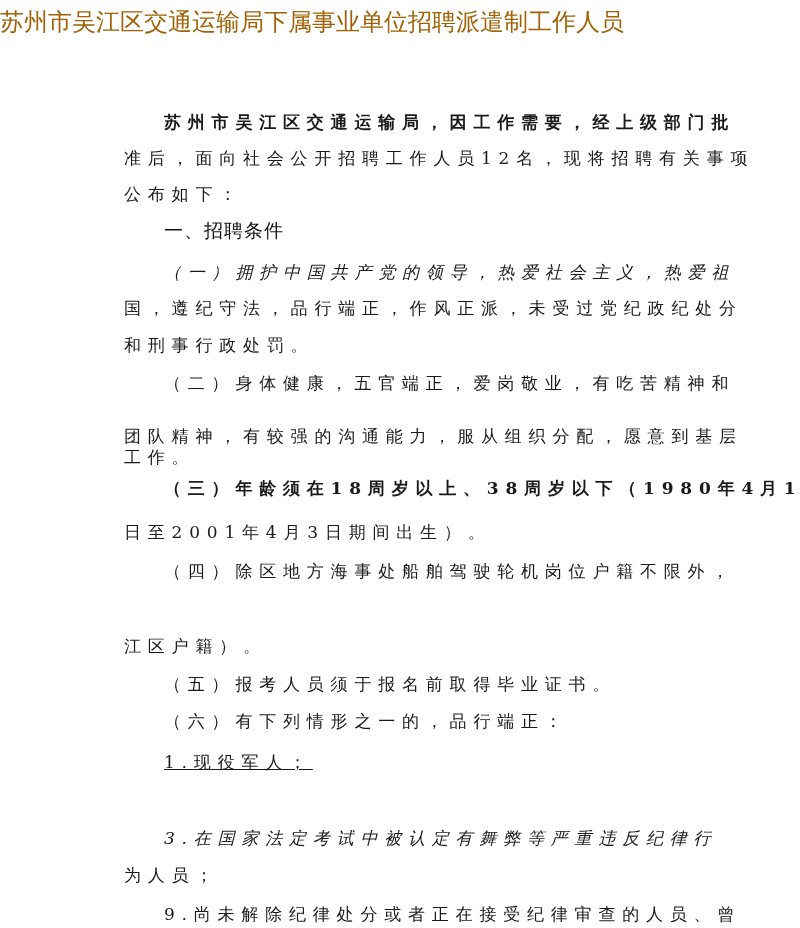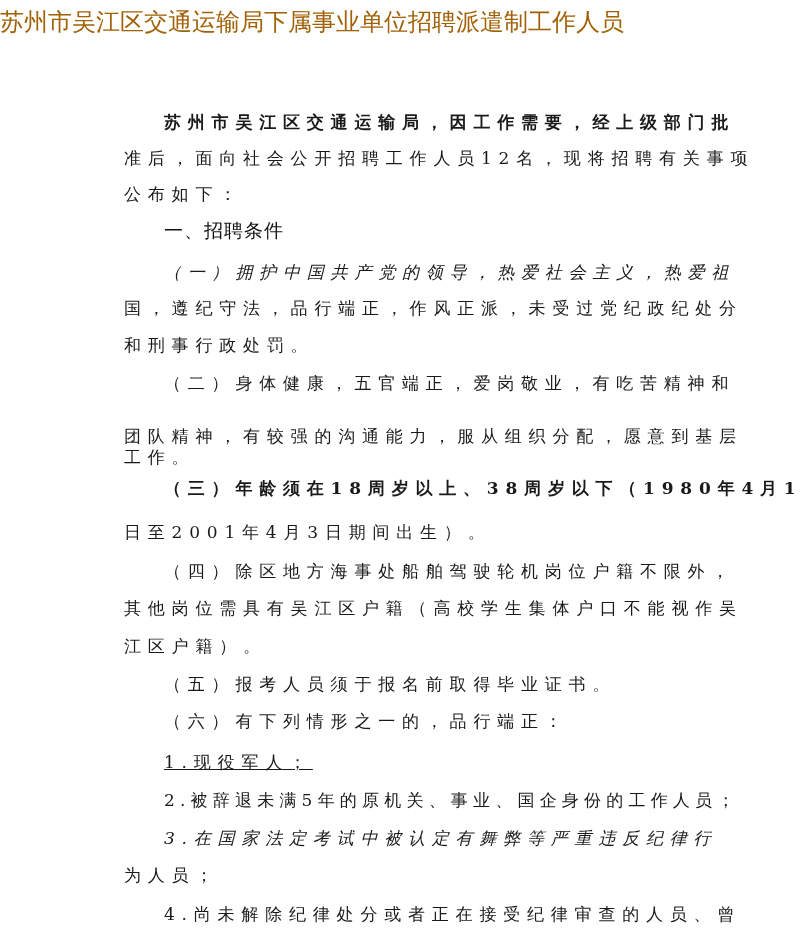--- a/index.html
+++ b/index.html
@@ -73,26 +73,24 @@
   <div class="line indent" style="top:371px;">（二）身体健康，五官端正，爱岗敬业，有吃苦精神和</div>
 
   <div class="line" style="top:333px;">和刑事行政处罚。</div>
   <div class="line" style="top:404px;margin-top:20px;">团队精神，有较强的沟通能力，服从组织分配，愿意到基层</div>
   <div class="line" style="top:445px;">工作。</div>
 
   <div class="line indent" style="top:476px;font-weight:bold;">（三）年龄须在18周岁以上、38周岁以下（1980年4月1</div>
   <div class="line" style="top:520px;">日至2001年4月3日期间出生）。</div>
 
   <div class="line indent" style="top:559px;">（四）除区地方海事处船舶驾驶轮机岗位户籍不限外，</div>
-  <div class="line" style="top:596px;">其他岗位需具有吴江区户籍（高校学生集体户口不能视作吴</div>
   <div class="line" style="top:634px;">江区户籍）。</div>
 
   <div class="line indent" style="top:672px;">（五）报考人员须于报名前取得毕业证书。</div>
 
   <div class="line indent" style="top:709px;">（六）有下列情形之一的，品行端正：</div>
 
   <div class="line indent" style="top:750px;text-decoration:underline;">1.现役军人；</div>
-  <div class="line indent" style="top:788px; letter-spacing:5.2px;">2.被辞退未满5年的原机关、事业、国企身份的工作人员；</div>
   <div class="line indent" style="top:826px;font-style:italic;">3.在国家法定考试中被认定有舞弊等严重违反纪律行</div>
   <div class="line" style="top:863px;">为人员；</div>
-  <div class="line indent" style="top:902px;">4.尚未解除纪律处分或者正在接受纪律审查的人员、曾</div>
+  <div class="line indent" style="top:902px;">9.尚未解除纪律处分或者正在接受纪律审查的人员、曾</div>
 
 </div>
 
 </body></html>

